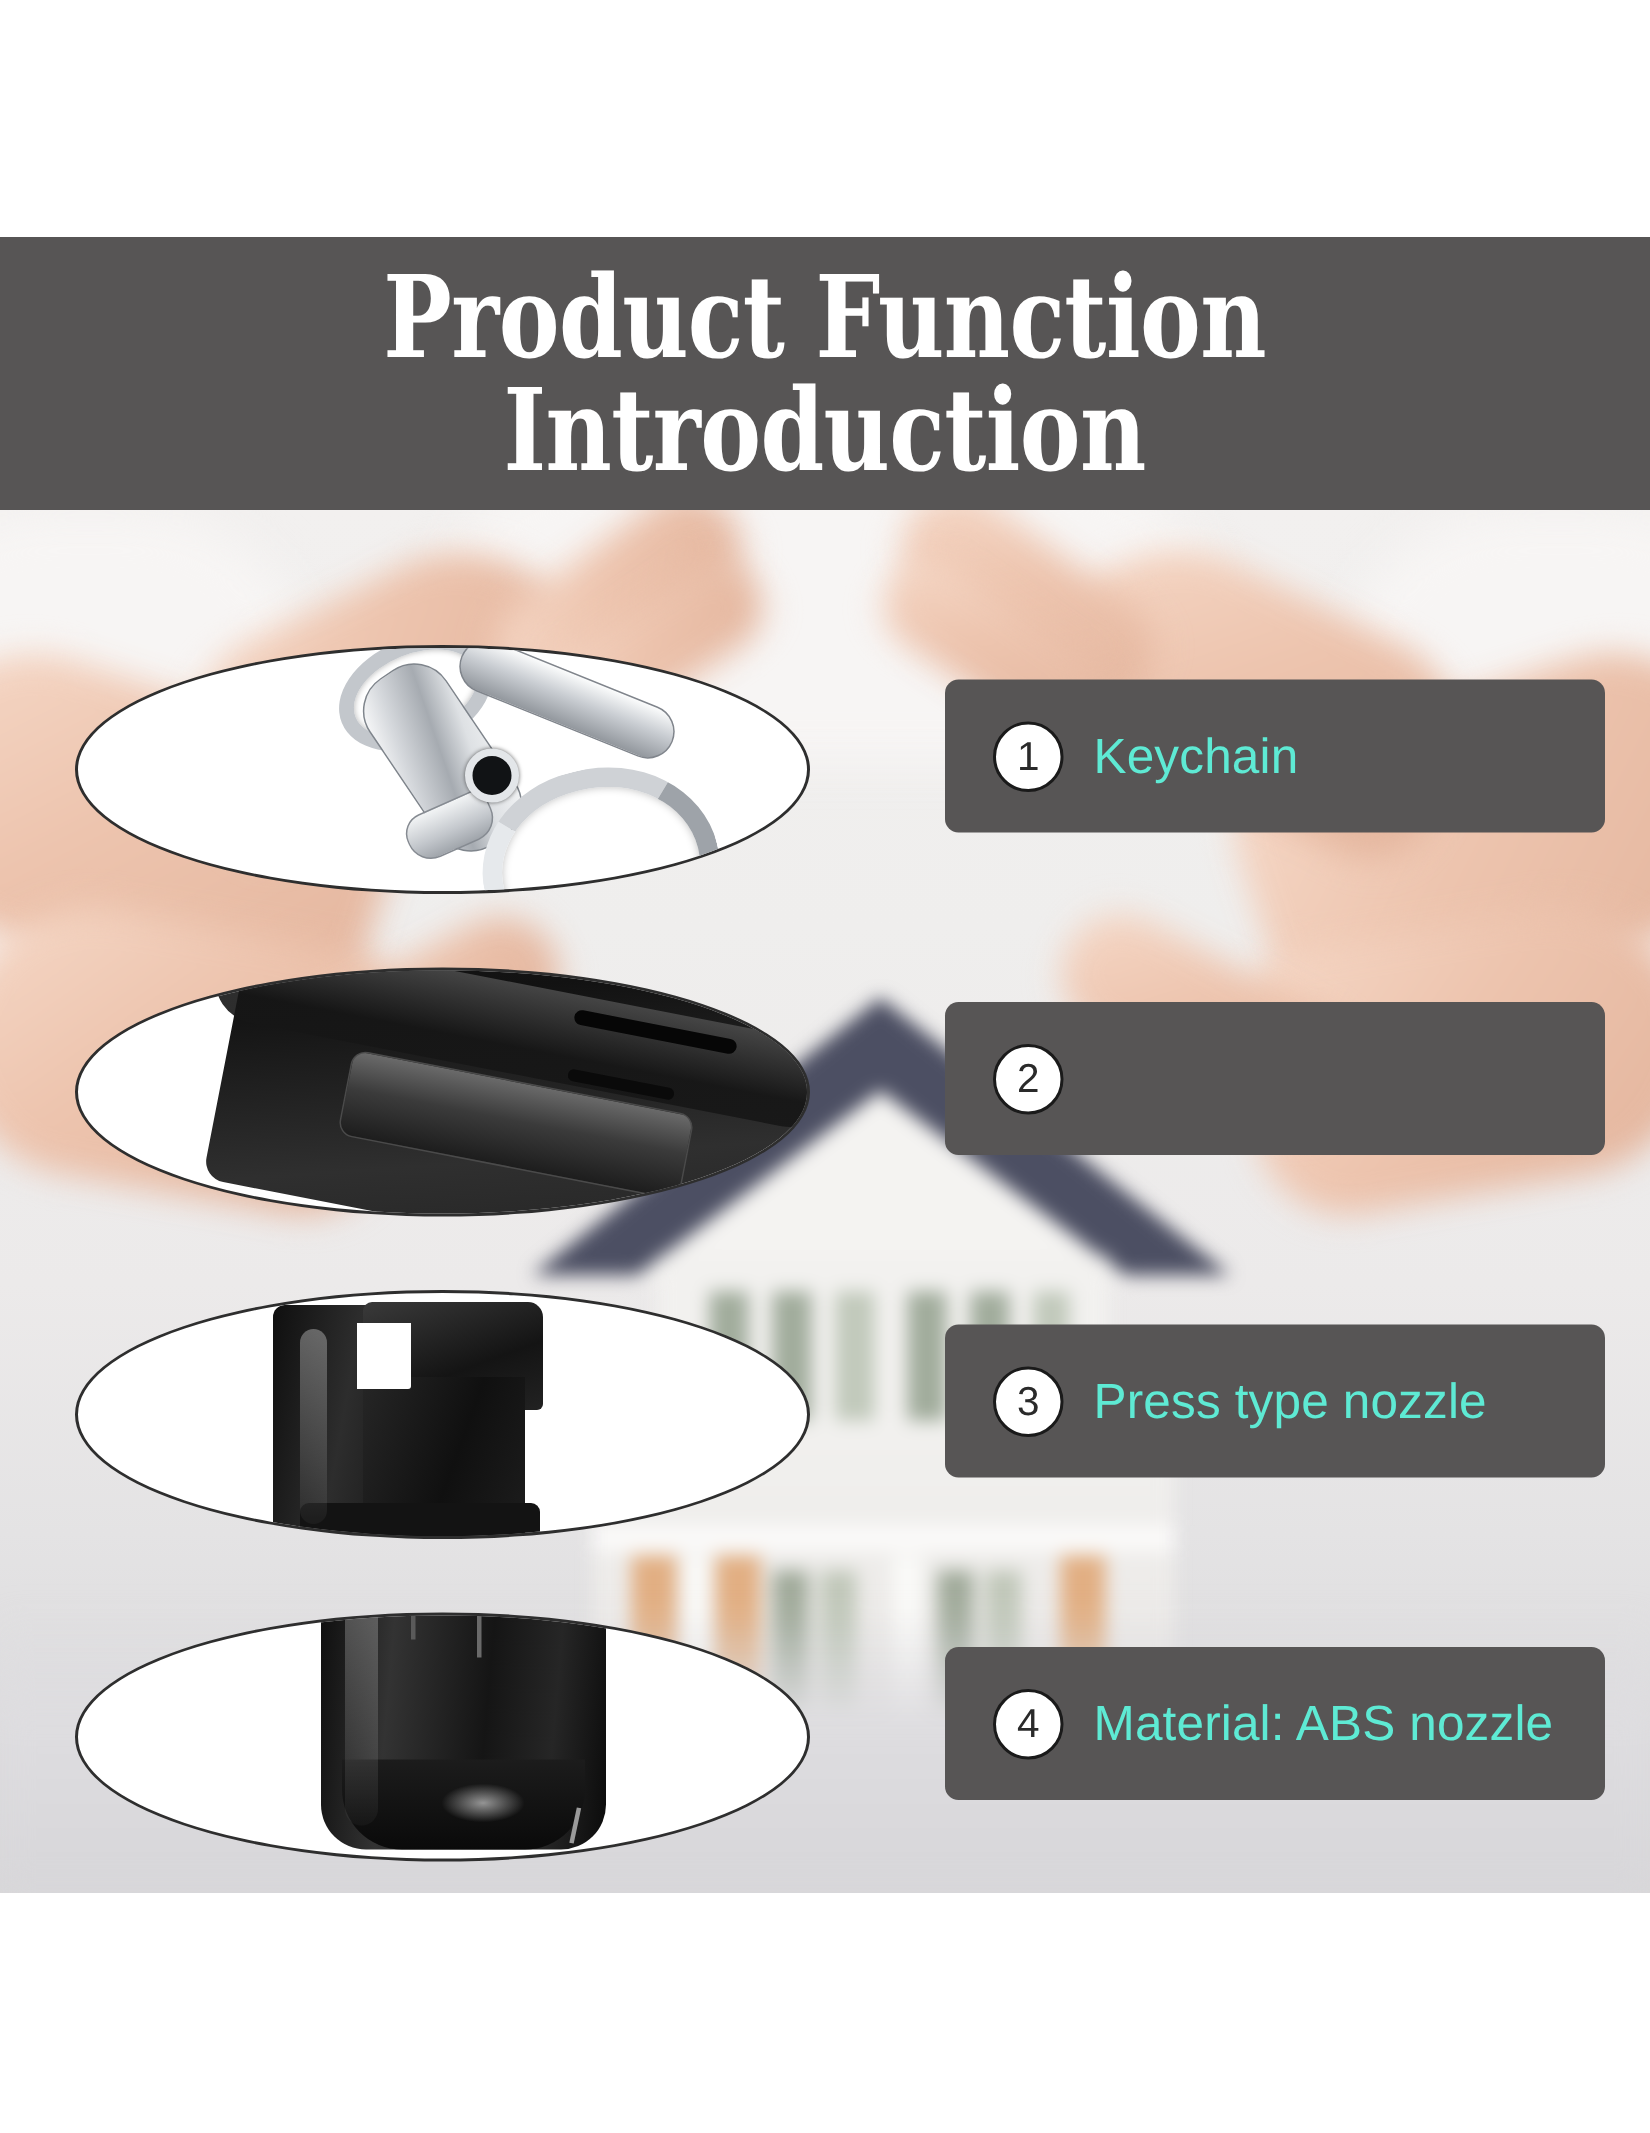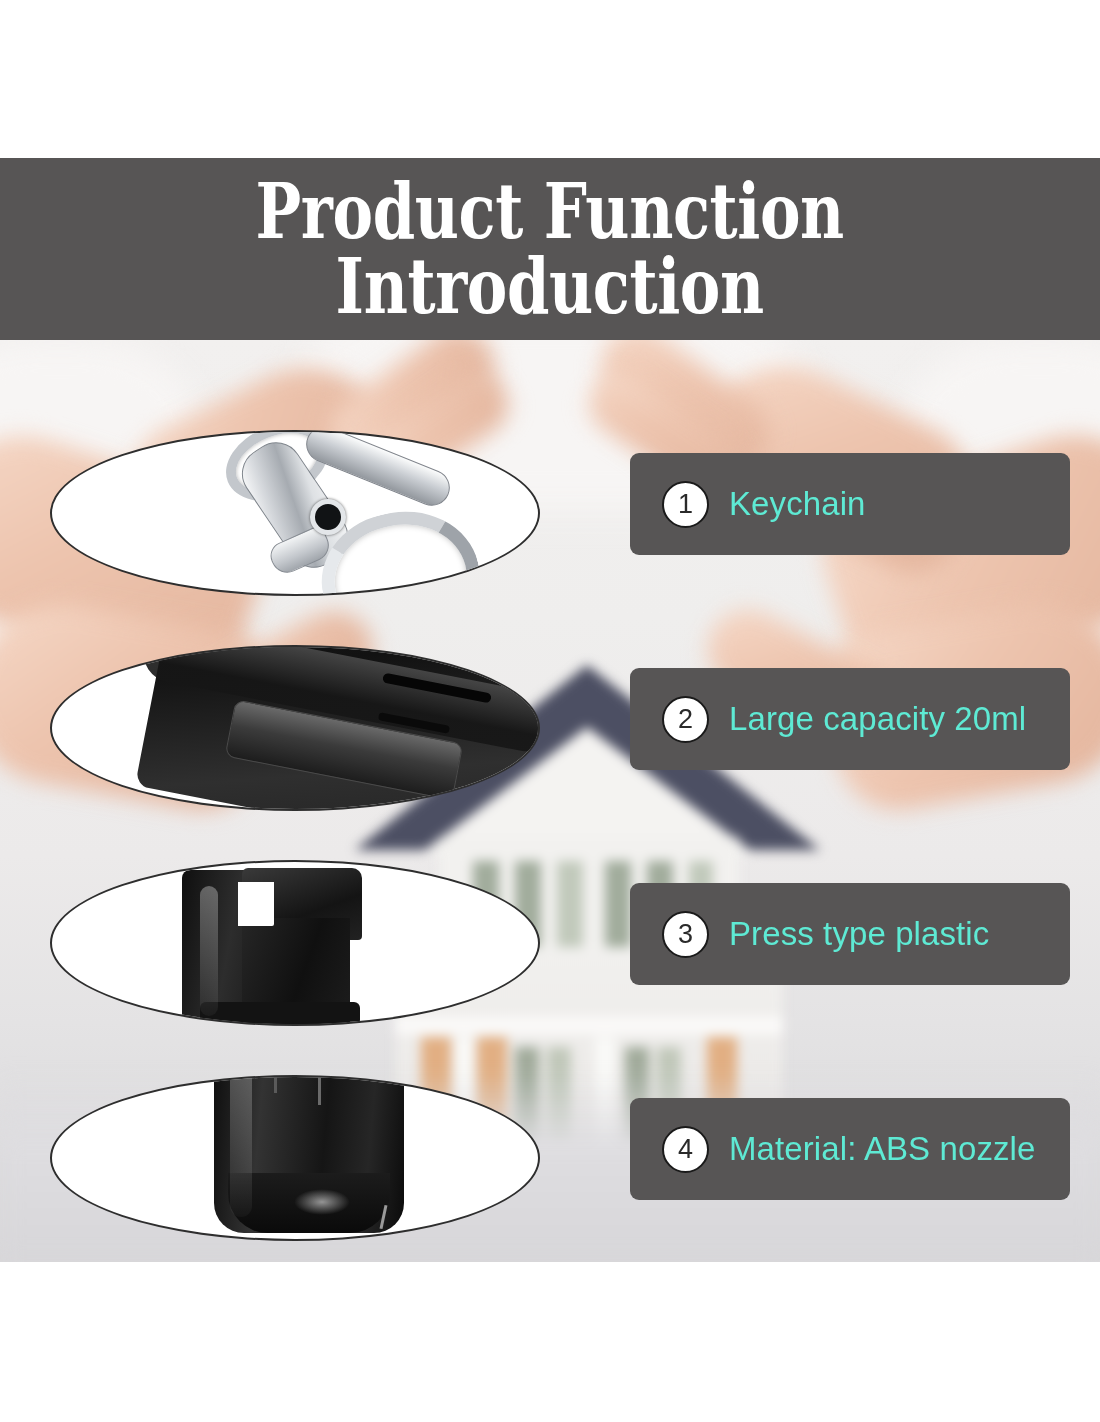--- a/index.html
+++ b/index.html
@@ -621,26 +621,25 @@
       </div>
     </div>
 
     <div class="label-bar" style="top:113px;">
       <div class="label-num">1</div>
       <div class="label-text">Keychain</div>
     </div>
 
     <div class="label-bar" style="top:328px;">
       <div class="label-num">2</div>
-      <div class="label-text">Large capacity 20ml</div>
     </div>
 
     <div class="label-bar" style="top:543px;">
       <div class="label-num">3</div>
-      <div class="label-text">Press type plastic</div>
+      <div class="label-text">Press type nozzle</div>
     </div>
 
     <div class="label-bar" style="top:758px;">
       <div class="label-num">4</div>
       <div class="label-text">Material: ABS nozzle</div>
     </div>
 
   </div>
 </div>
 

